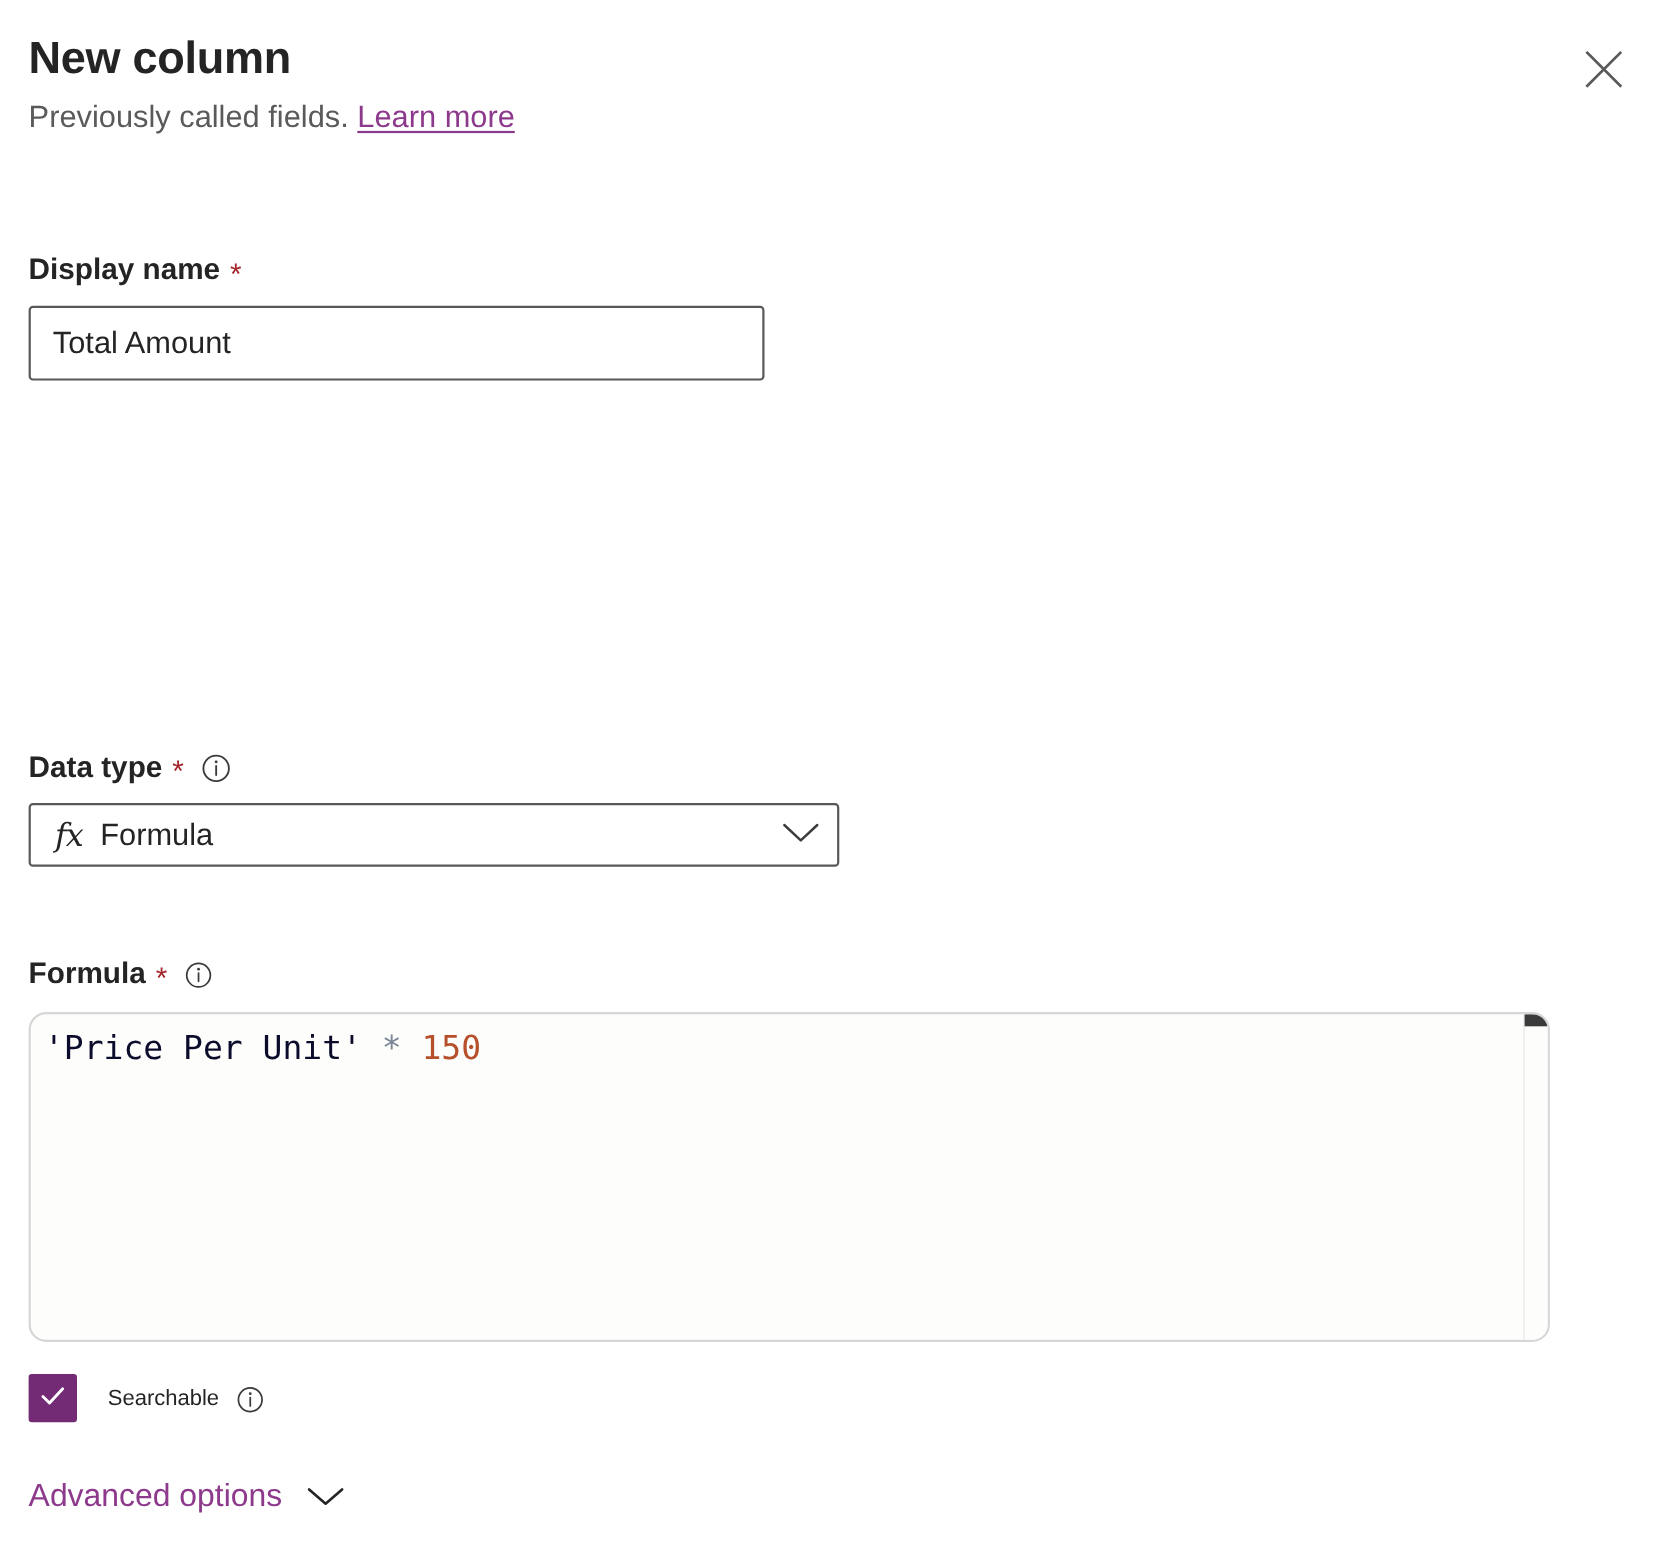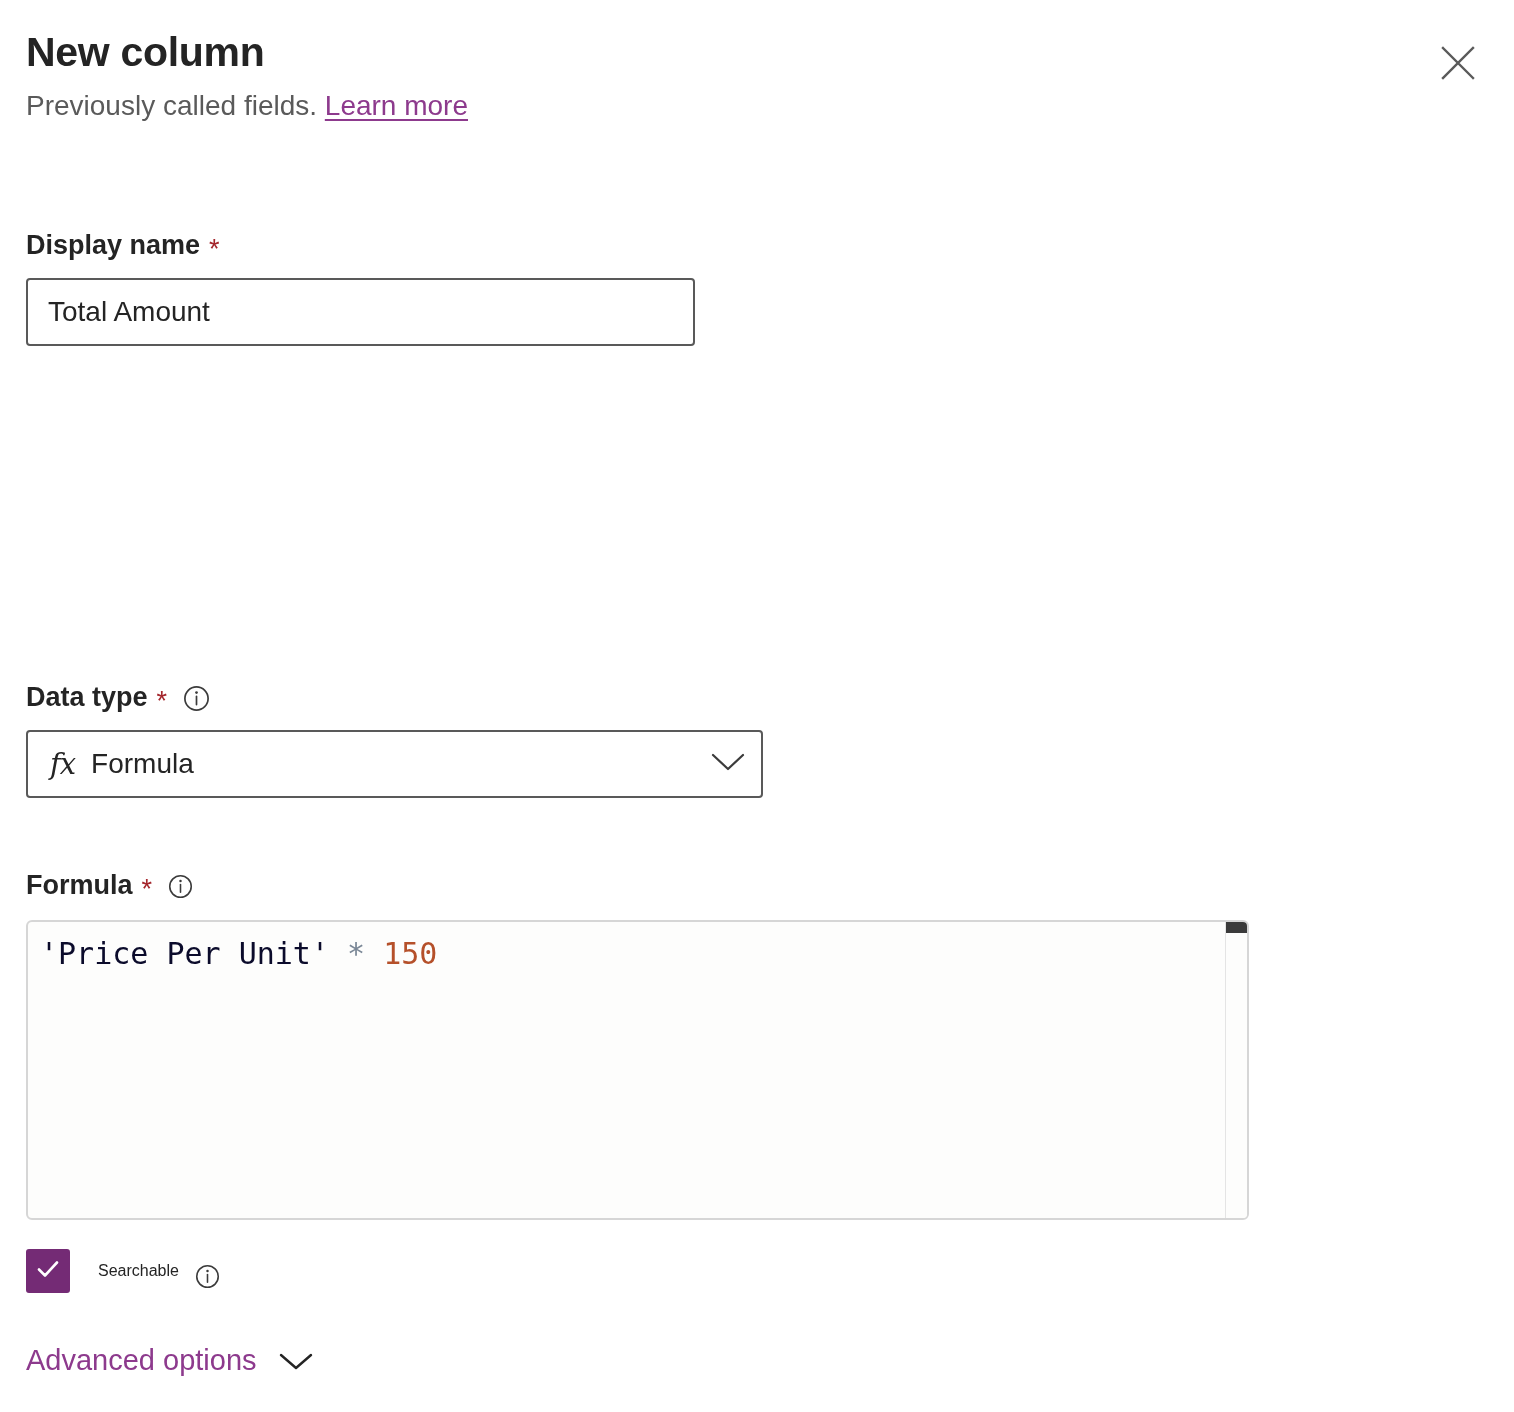--- a/index.html
+++ b/index.html
@@ -129,21 +129,21 @@
     color: #242424;
     padding: 12px 20px;
     outline: none;
     resize: none;
   }
 
   
   .dropdown {
     margin-top: 16px;
     width: 737px;
-    height: 68px;
+    height: 58px;
     box-sizing: border-box;
     border: 2px solid #595959;
     border-radius: 4px;
     background: #ffffff;
     display: flex;
     align-items: center;
     padding: 0 16px 0 22px;
     cursor: pointer;
     position: relative;
   }
@@ -161,25 +161,25 @@
     color: #242424;
     flex: 1;
   }
   .chev { display: block; }
 
   
   .formula-editor {
     position: absolute;
     left: 26px;
     top: 920px;
-    width: 1223px;
+    width: 1383px;
     height: 300px;
     box-sizing: border-box;
     border: 2px solid #d6d6d6;
-    border-radius: 6px;
+    border-radius: 16px;
     background: #fdfdfc;
     overflow: hidden;
   }
   .formula-code {
     position: absolute;
     left: 12px;
     top: 10px;
     font-family: "DejaVu Sans Mono", monospace;
     font-size: 30px;
     line-height: 44px;
@@ -225,25 +225,25 @@
     border-radius: 3px;
     box-sizing: border-box;
     display: flex;
     align-items: center;
     justify-content: center;
     cursor: pointer;
     flex: none;
   }
   .checkbox-label {
     margin-left: 28px;
-    font-size: 16px;
+    font-size: 20px;
     color: #242424;
     line-height: 34px;
     display: flex;
-    align-items: flex-end;
+    align-items: center;
     white-space: nowrap;
   }
 
   
   .advanced {
     position: absolute;
     left: 26px;
     top: 1342px;
     display: flex;
     align-items: center;

